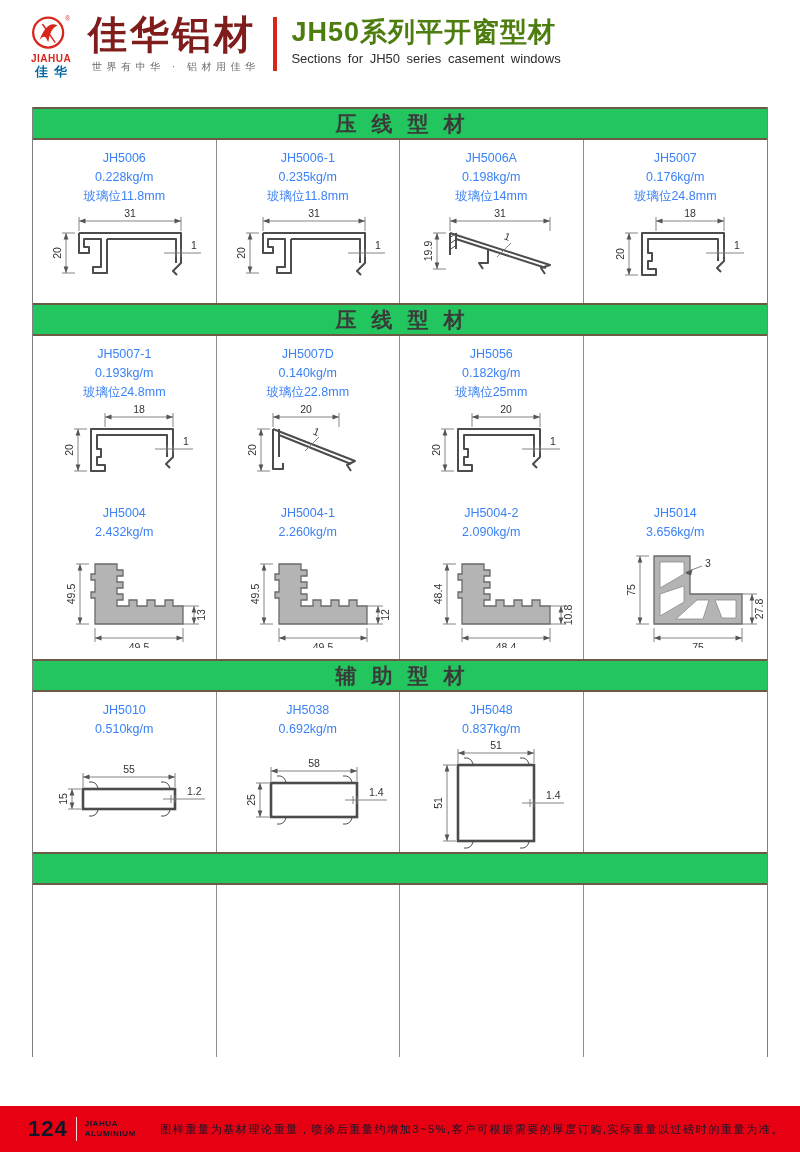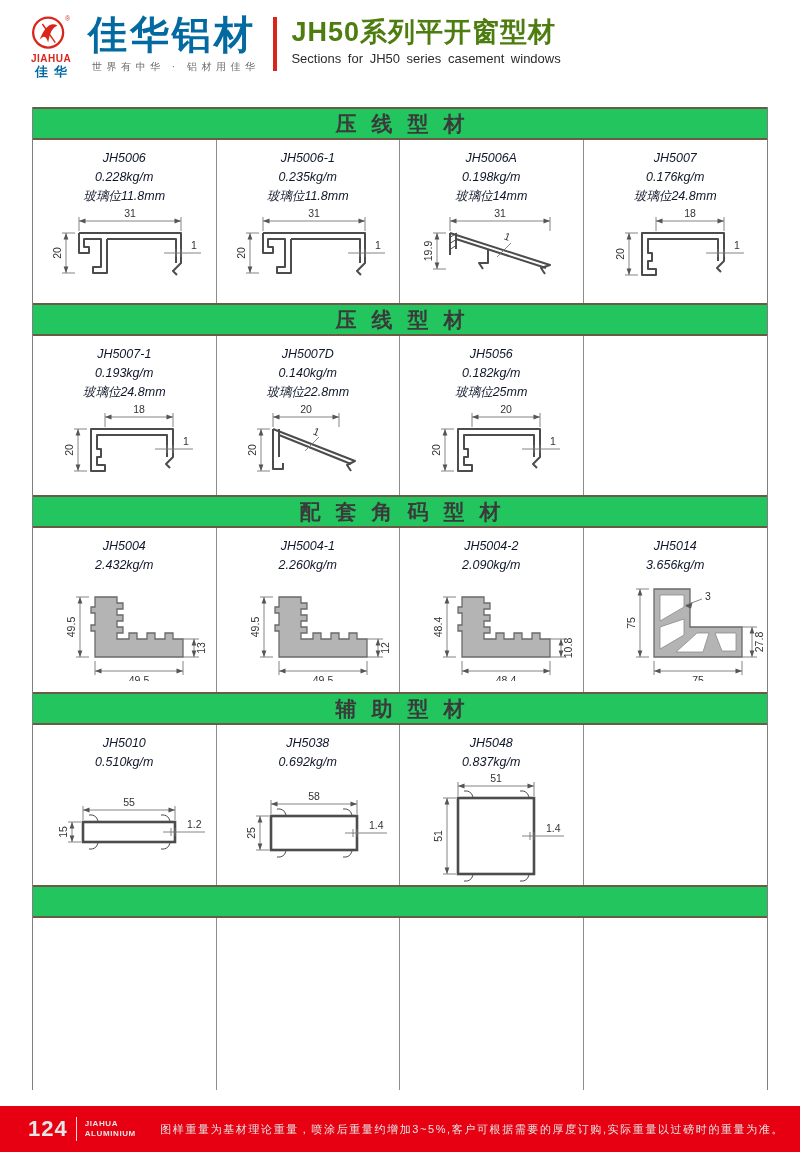--- a/index.html
+++ b/index.html
@@ -6,52 +6,52 @@
   body{width:800px;height:1167px;position:relative;background:#fff;
        font-family:"Liberation Sans","DejaVu Sans",sans-serif;overflow:hidden;}
 
   
   .hdr{position:absolute;left:22px;top:14px;display:flex;align-items:flex-start;}
   .logo-col{width:58px;text-align:center;}
   .logo-col svg{display:block;margin:0 auto;}
   .logo-en{font-size:10px;font-weight:bold;color:#d9261c;letter-spacing:.5px;line-height:1;}
   .logo-cn{font-size:13px;font-weight:bold;color:#0369a1;letter-spacing:6px;padding-left:6px;line-height:1.2;text-align:center;}
   .brand-col{margin-left:8px;}
-  .brand-name{font-size:39px;font-weight:900;color:#0369a1;letter-spacing:3px;line-height:1.1;}
+  .brand-name{font-size:39px;font-weight:900;color:#7f1d1d;letter-spacing:3px;line-height:1.1;}
   .brand-slogan{font-size:10px;color:#6c6c6c;letter-spacing:4.5px;margin-top:3px;padding-left:4px;}
   .hdr-div{width:4px;height:54px;background:#d9261c;margin:3px 14px 0 14px;}
   .title-col{padding-top:2px;}
   .page-title{font-size:27px;font-weight:bold;color:#4d7c0f;letter-spacing:1px;line-height:1.2;}
   .page-sub{font-size:13px;color:#2b2b2b;margin-top:3px;word-spacing:3px;text-align:center;}
 
   
   #table{position:absolute;left:32px;top:107px;width:736px;
          border-left:1px solid #7e7e7e;border-right:1px solid #7e7e7e;box-sizing:border-box;}
   .band{height:33px;background:#22c55e;border-top:2px solid #6b5b44;border-bottom:2px solid #6b5b44;
         display:flex;align-items:center;justify-content:center;
         font-size:21px;font-weight:bold;color:#3a3a3a;letter-spacing:15px;padding-left:15px;
         box-sizing:border-box;}
   .grid{display:grid;grid-template-columns:repeat(4,1fr);}
   .cellx{border-right:1px solid #8d8d8d;text-align:center;padding-top:9px;box-sizing:border-box;overflow:hidden;}
   .cellx:last-child{border-right:none;}
-  .ptxt{font-size:12.5px;color:#0f172a;line-height:1.5;font-style:italic;}
+  .ptxt{font-size:12.5px;color:#3b82f6;line-height:1.5;}
   .cellx svg{display:block;margin:2px auto 0 auto;}
 
   
   .pf{fill:none;stroke:#4c4c4c;stroke-width:2;stroke-linejoin:round;}
   .pf3{fill:none;stroke:#4c4c4c;stroke-width:2.6;}
   .pfh{fill:none;stroke:#4c4c4c;stroke-width:1;}
   .solid{fill:#b4b4b4;stroke:#6a6a6a;stroke-width:1.3;}
   .hole{fill:#fff;stroke:#8a8a8a;stroke-width:.8;}
   .dl{stroke:#777;stroke-width:.9;fill:none;}
   .dt{font-family:"Liberation Sans","DejaVu Sans",sans-serif;font-size:10.5px;fill:#333;}
 
   
   .footer{position:absolute;left:0;top:1106px;width:800px;height:46px;background:#e60012;
-          color:#e5e5e5;display:flex;align-items:center;box-sizing:border-box;}
+          color:#0f172a;display:flex;align-items:center;box-sizing:border-box;}
   .page-num{font-size:22px;font-weight:bold;margin-left:28px;letter-spacing:1px;}
   .fdiv{width:1px;height:24px;background:#fff;opacity:.85;margin:0 8px;}
   .fbrand{font-size:8px;line-height:1.25;letter-spacing:.6px;font-weight:bold;}
   .fnote{margin-left:auto;margin-right:16px;font-size:11px;letter-spacing:1.6px;font-weight:normal;}
 </style>
 </head>
 <body>
 
 <div class="hdr">
   <div class="logo-col">
@@ -258,21 +258,20 @@
    <path class="pf" d="M72 26 H58 V68 H72 V62 H64 V54 H68 V46 H64 V32 H72"></path>
    <path class="pf" d="M72 32 H134 V54"></path>
    <line class="dl" x1="122" y1="46" x2="160" y2="46"></line>
   <line class="dl" x1="134" y1="42" x2="134" y2="50"></line>
           <line class="dl" x1="140" y1="42" x2="140" y2="50"></line>
   <text class="dt" x="150" y="42">1</text>
         </svg>
       </div>
       <div class="cellx"></div>
     </div>
-    <div class="band">配套角码型材</div>
     <div class="grid" style="height: 164px;">
       <div class="cellx">
         <div class="ptxt">JH5004</div>
                   <div class="ptxt">2.432kg/m</div>
         <svg width="184" height="104" viewBox="0 0 184 104">
    <line class="dl" x1="47" y1="20" x2="47" y2="80"></line>
           <polygon points="47,20 44.6,26.5 49.4,26.5" fill="#555"></polygon>
           <polygon points="47,80 44.6,73.5 49.4,73.5" fill="#555"></polygon>
   <line class="dl" x1="43" y1="20" x2="56" y2="20"></line>
           <line class="dl" x1="43" y1="80" x2="56" y2="80"></line>

